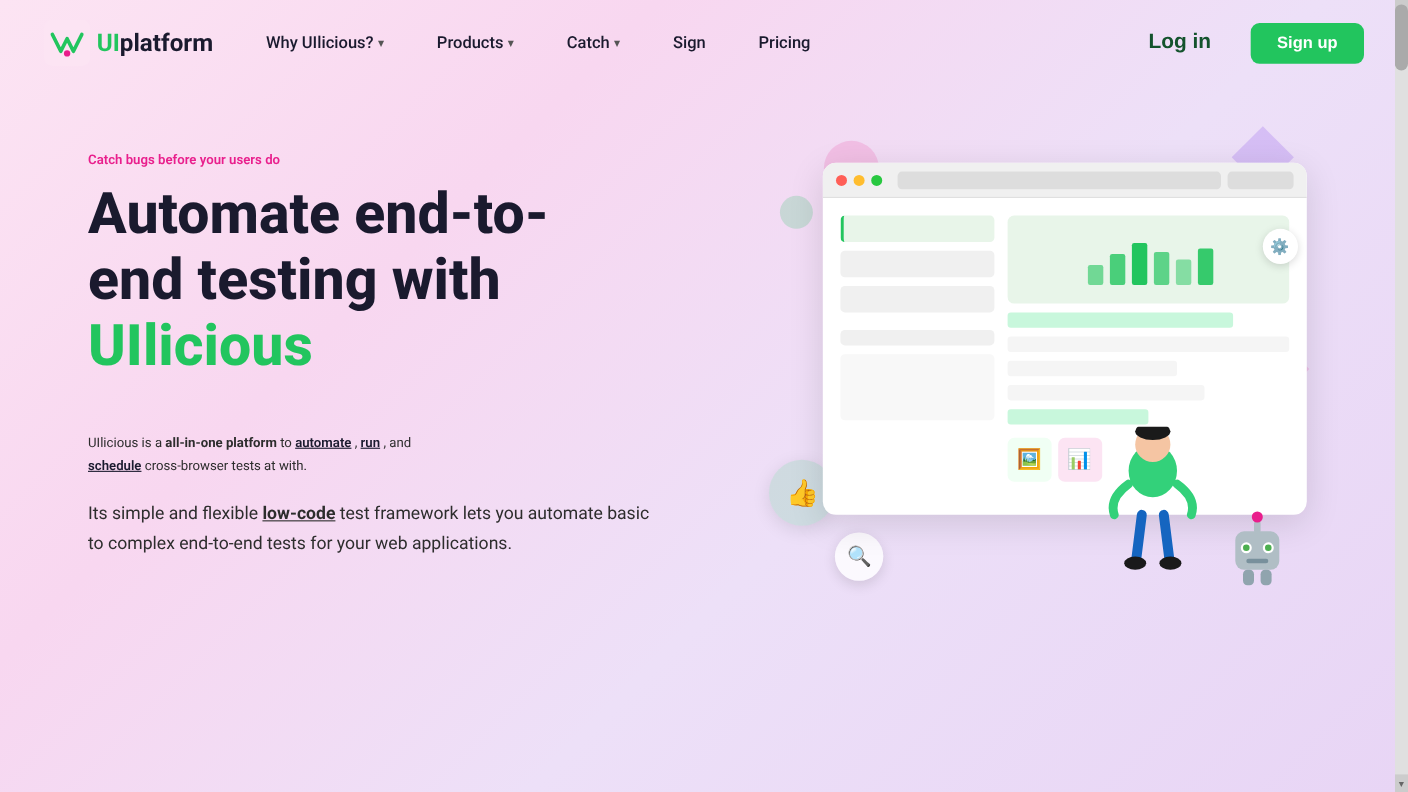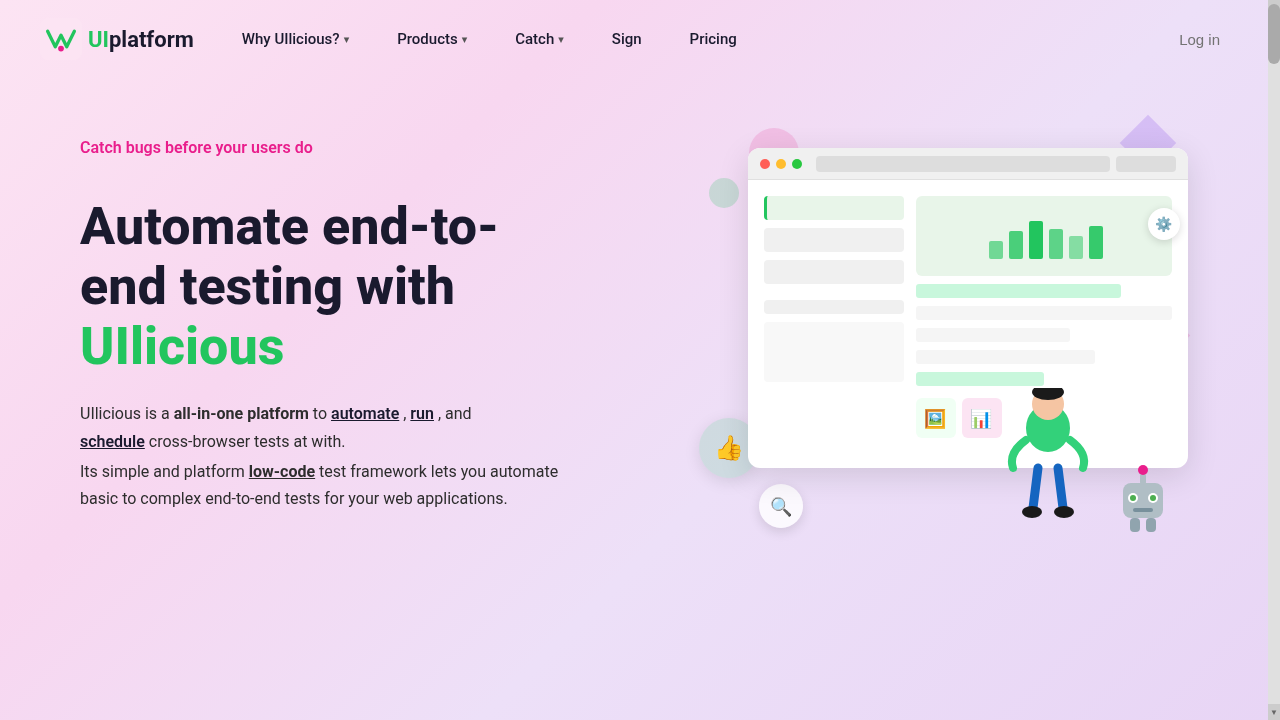--- a/index.html
+++ b/index.html
@@ -59,23 +59,23 @@
       font-size: 11px;
       color: #555;
     }
     .nav-auth {
       display: flex;
       align-items: center;
       gap: 16px;
     }
     .btn-login {
       padding: 10px 20px;
-      color: #737373;
-      font-size: 15px;
-      font-weight: 400;
+      color: #14532d;
+      font-size: 19px;
+      font-weight: 700;
       background: transparent;
       border: none;
       cursor: pointer;
       border-radius: 6px;
     }
     .btn-signup {
       padding: 10px 24px;
       background: #22c55e;
       color: #fff;
       font-size: 15px;
@@ -134,41 +134,41 @@
       flex: 1;
       display: flex;
       align-items: center;
       justify-content: center;
       position: relative;
       height: 420px;
     }
 
     .tagline {
       color: #e91e8c;
-      font-size: 16px;
+      font-size: 12px;
       font-weight: 600;
-      margin-bottom: 40px;
+      margin-bottom: 13px;
     }
 
     .hero-title {
       font-size: 52px;
       font-weight: 800;
       line-height: 1.15;
       color: #1a1a2e;
-      margin-bottom: 24px;
+      margin-bottom: 48px;
     }
     .hero-title .brand {
       color: #22c55e;
     }
 
     .hero-desc {
-      font-size: 16px;
+      font-size: 12px;
       line-height: 1.7;
       color: #2d2d2d;
-      margin-bottom: 3px;
+      margin-bottom: 20px;
       max-width: 520px;
     }
     .hero-desc strong { font-weight: 700; }
     .hero-desc a {
       text-decoration: underline;
       color: #1a1a2e;
       font-weight: 600;
     }
 
     .hero-desc2 {
@@ -285,20 +285,21 @@
     <a class="nav-item">
       <span>Sign</span>
     </a>
     <a class="nav-item">
       <span>Pricing</span>
     </a>
   </div>
 
   <div class="nav-auth">
     <button class="btn-login">Log in</button>
+    <button class="btn-signup">Sign up</button>
   </div>
 </nav>
 
 <div class="hero">
   <div class="hero-left">
     <p class="tagline">Catch bugs before your users do</p>
 
     <h1 class="hero-title">
       <span>Automate end-to-<br>end testing with</span><br>
       <span class="brand">UIlicious</span>
@@ -310,21 +311,21 @@
       <span> to </span>
       <a>automate</a>
       <span>, </span>
       <a>run</a>
       <span>, and<br></span>
       <a>schedule</a>
       <span> cross-browser tests at with.</span>
     </p>
 
     <p class="hero-desc2">
-      <span>Its simple and platform </span>
+      <span>Its simple and flexible </span>
       <strong>low-code</strong>
       <span> test framework lets you automate basic to complex end-to-end tests for your web applications.</span>
     </p>
 
   </div>
 
   <div class="hero-right">
 
     <div style="position:absolute; top:10px; left:60px; width:50px; height:50px; border-radius:50%; background:rgba(233,30,140,0.15);"></div>
     <div style="position:absolute; top:60px; left:20px; width:30px; height:30px; border-radius:50%; background:rgba(34,197,94,0.2);"></div>

